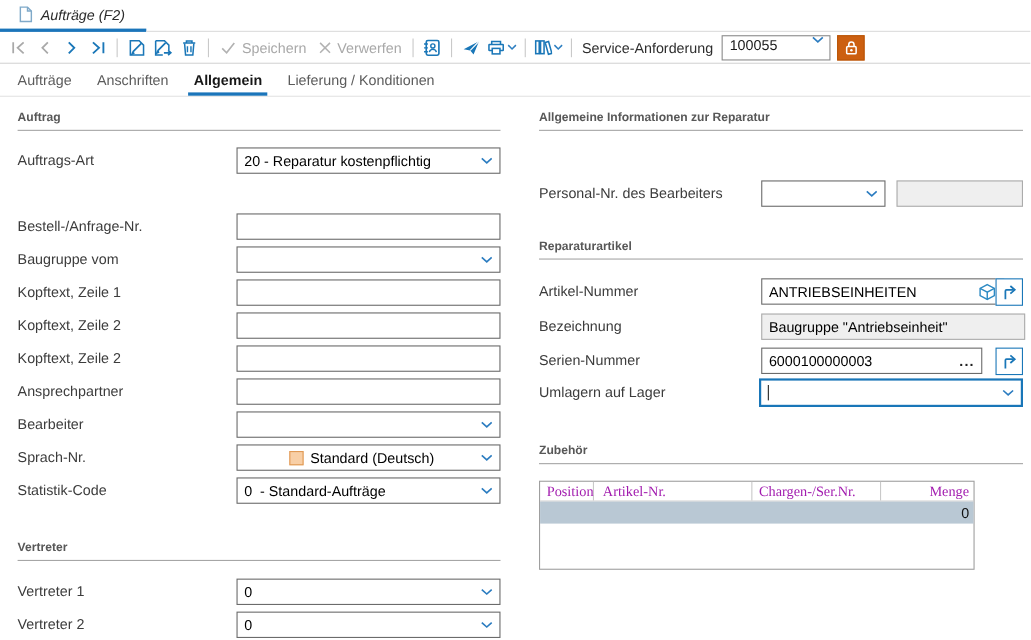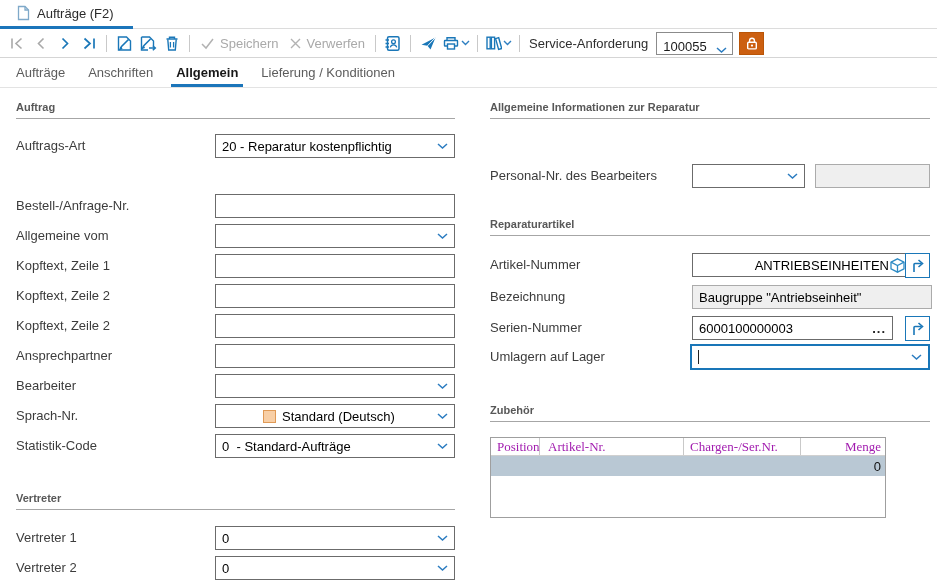--- a/index.html
+++ b/index.html
@@ -1,35 +1,35 @@
 <!DOCTYPE html>
 <html><head>
 <meta charset="utf-8">
 <style>
   * { margin:0; padding:0; box-sizing:border-box; }
   html,body { background:#fff; }
   body { font-family:"Liberation Sans","DejaVu Sans",sans-serif; font-size:13px; color:#1a1a1a; }
   .app { position:relative; width:937px; height:582px; background:#fff; overflow:hidden; }
 
   
-  .titlebar { position:absolute; left:0; top:0; width:761px; height:29px; }
+  .titlebar { position:absolute; left:0; top:0; width:761px; height:29px;font-style:italic; }
   .doc-tab { position:absolute; left:0; top:0; width:133px; height:26px; display:flex; align-items:center; gap:7px; padding-left:17px; cursor:default; }
   .doc-tab-label { color:#2b2b2b; white-space:pre; }
   .doc-tab-underline { position:absolute; left:0; top:26px; width:133px; height:3px; background:#1b75ba; }
   .titlebar-line { position:absolute; left:133px; top:28px; width:804px; height:1px; background:#dcdcdc; }
 
   
   .toolbar { position:absolute; left:0; top:29px; width:937px; height:29px; display:flex; align-items:center; padding-left:5px; border-bottom:1px solid #d5d5d5; }
   .tbtn { background:transparent; border:none; display:flex; align-items:center; justify-content:center; height:26px; min-width:24px; padding:0 2px; cursor:pointer; font-family:inherit; font-size:13px; }
   .tbtn.txt { gap:5px; padding:0 5px; }
   .tbtn .cv { margin-left:1px; }
   .tb-disabled { color:#a9a9a9; cursor:default; }
   .tsep { width:1px; height:17px; background:#c9c9c9; margin:0 5px; flex:0 0 1px; }
   .toolbar-label { color:#2e2e2e; margin:0 8px 0 4px; white-space:pre; }
-  .toolbar-combo { width:77px; height:23px; border:1px solid #8b8b8b; background:#fff; display:flex; align-items:flex-end; justify-content:space-between; padding:0 5px 0 6px; cursor:pointer; }
+  .toolbar-combo { width:99px; height:23px; border:1px solid #8b8b8b; background:#fff; display:flex; align-items:flex-start; justify-content:space-between; padding:0 5px 0 6px; cursor:pointer; }
   .toolbar-combo span { white-space:pre; }
   .lock-btn { width:25px; height:23px; margin-left:6px; background:#cc5f10; border:1px solid #b95508; display:flex; align-items:center; justify-content:center; cursor:pointer; }
 
   
   .pagetabs { position:absolute; left:0; top:58px; width:937px; height:30px; display:flex; align-items:stretch; padding-left:5px; border-bottom:1px solid #e3e3e3; }
   .ptab { display:flex; align-items:center; padding:0 11px; margin-right:1px; color:#5c5c5c; cursor:pointer; position:relative; white-space:pre; }
   .ptab.active { color:#171717; font-weight:700; }
   .ptab.active::after { content:""; position:absolute; left:6px; right:6px; bottom:0; height:3px; background:#1b75ba; }
 
   
@@ -210,21 +210,21 @@
   </div>
 
   <div class="lrow" style="top:194px;">
     <span class="flabel">Bestell-/Anfrage-Nr.</span>
     <div class="ctrl" style="left:199px; width:240px;">
       <span class="val"></span>
     </div>
   </div>
 
   <div class="lrow" style="top:224px;">
-    <span class="flabel">Allgemeine vom</span>
+    <span class="flabel">Baugruppe vom</span>
     <div class="ctrl combo" style="left:199px; width:240px;">
       <span class="val"></span>
       <svg class="cv" width="11" height="7" viewBox="0 0 11 7">
           <path d="M1 1 L5.5 5 L10 1" fill="none" stroke="#2b7cc0" stroke-width="1.5"></path>
         </svg>
     </div>
   </div>
 
   <div class="lrow" style="top:254px;">
     <span class="flabel">Kopftext, Zeile 1</span>
@@ -319,21 +319,21 @@
     </div>
     <div class="ctrl readonly" style="left:325px; width:115px;">
       <span class="val"></span>
     </div>
   </div>
 
   <div class="sechdr" style="left:490px; top:218px; width:440px;">Reparaturartikel</div>
 
   <div class="rrow" style="top:253px;">
     <span class="flabel">Artikel-Nummer</span>
-    <div class="ctrl" style="left:202px; width:221px;text-align:right;">
+    <div class="ctrl" style="left:202px; width:221px;">
       <span class="val">ANTRIEBSEINHEITEN</span>
       <span class="inline-icon">
         <svg width="17" height="17" viewBox="0 0 17 17">
             <path d="M8.5 1.8 L15 5.2 V11.8 L8.5 15.2 L2 11.8 V5.2 Z" fill="none" stroke="#2e8bc4" stroke-width="1.3"></path>
             <path d="M2 5.2 L8.5 8.6 L15 5.2 M8.5 8.6 V15.2" fill="none" stroke="#2e8bc4" stroke-width="1.3"></path>
           </svg>
       </span>
     </div>
     <div class="jumpbtn" style="left:415px; top:0;">
       <svg width="17" height="17" viewBox="0 0 17 17">

